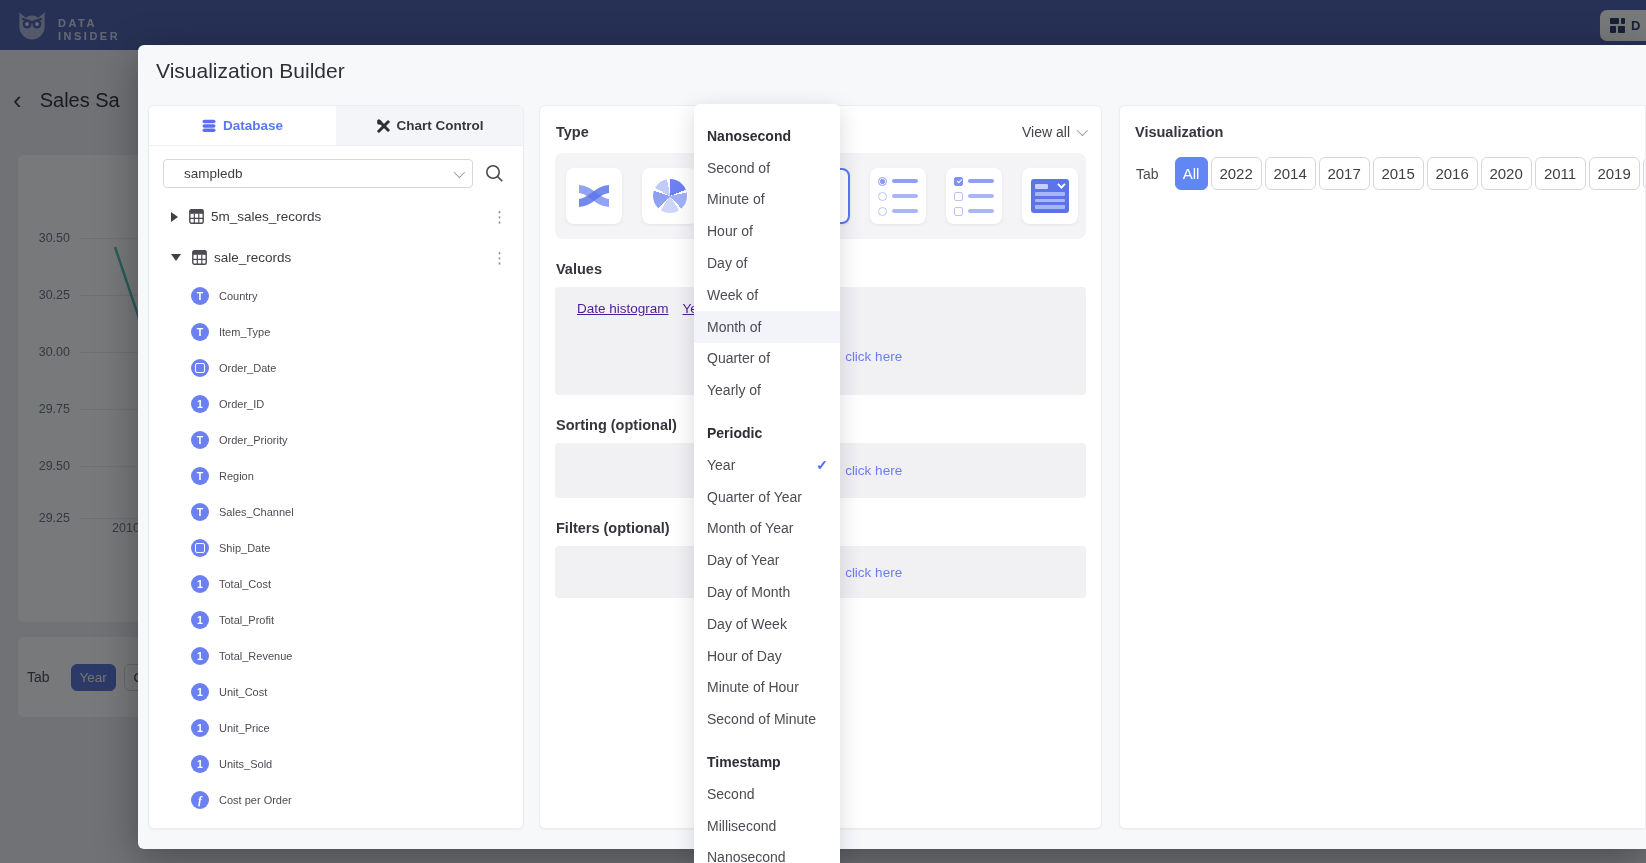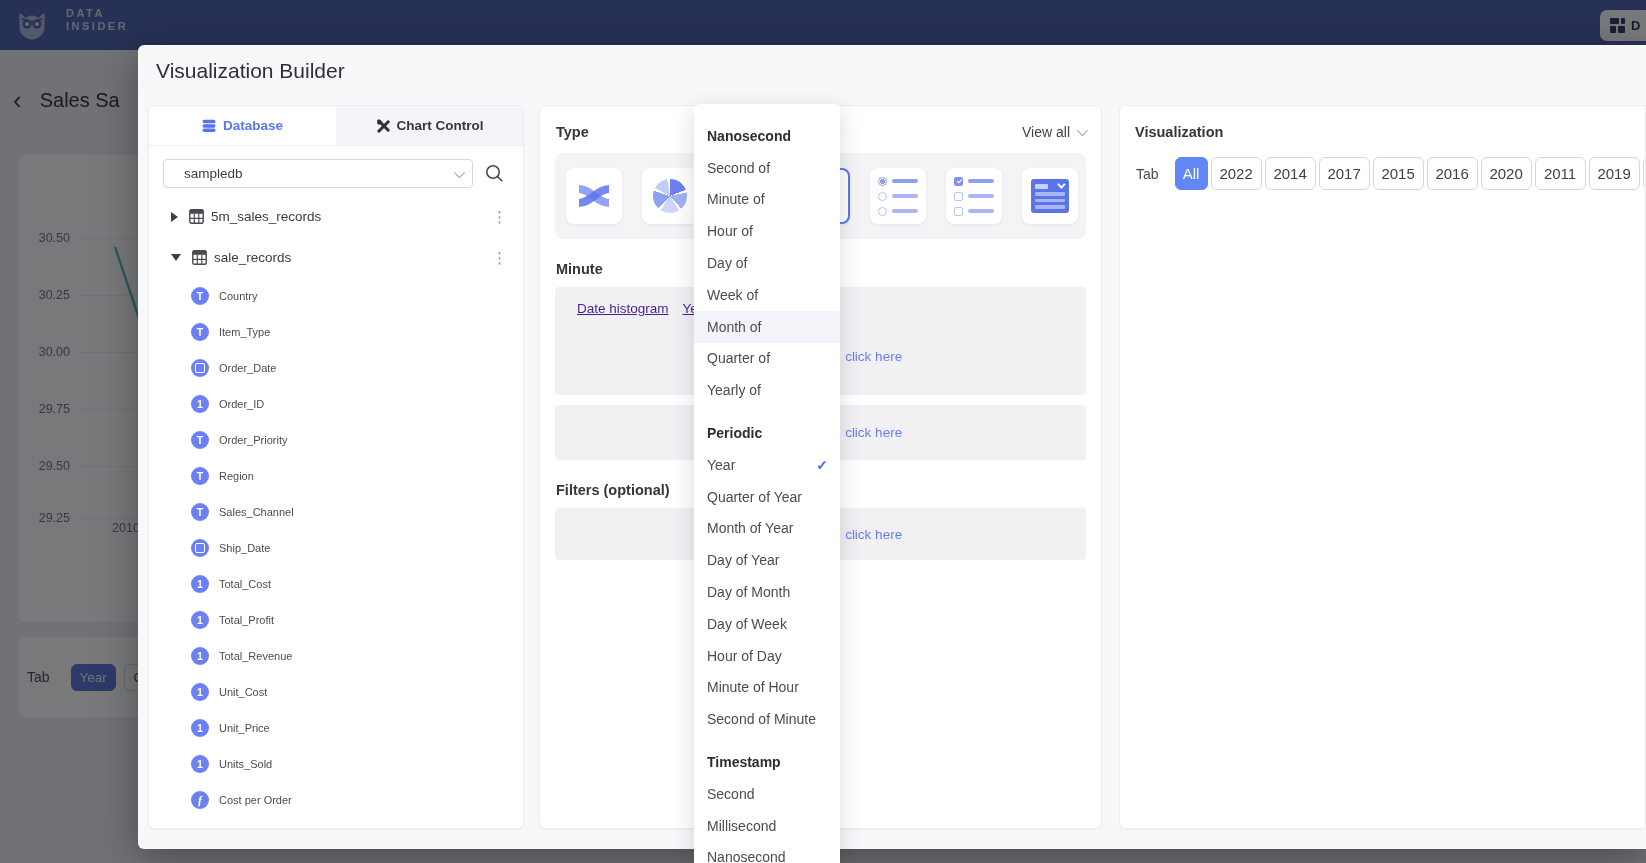--- a/index.html
+++ b/index.html
@@ -2,21 +2,21 @@
 <html><head>
 <meta charset="utf-8">
 <style>
   * { margin:0; padding:0; box-sizing:border-box; }
   html,body { width:1646px; height:863px; overflow:hidden; }
   body { font-family:"Liberation Sans", sans-serif; background:#eef0f4; position:relative; }
 
   
   .bd { position:absolute; inset:0; }
   .bd-header { position:absolute; left:0; top:0; right:0; height:50px; background:#4c61ab; display:flex; align-items:center; }
-  .brand { display:flex; align-items:flex-start; gap:16px; margin-left:14px; }
+  .brand { display:flex; align-items:flex-end; gap:8px; margin-left:14px; }
   .brand-txt { color:rgba(255,255,255,0.75); font-size:11px; font-weight:700; letter-spacing:2.5px; line-height:13px; }
   .hdr-btn { position:absolute; right:-16px; top:10px; width:62px; height:31px; background:#ffffff; border:none; border-radius:7px; display:flex; align-items:center; gap:6px; padding-left:10px; color:#2d3a66; font-size:13px; font-weight:700; }
   .bd-title-row { position:absolute; left:13px; top:88px; display:flex; align-items:center; gap:18px; color:#2e2f36; }
   .back-ico { font-size:26px; line-height:24px; color:#3a3b42; cursor:pointer; }
   .bd-title { font-size:20px; font-weight:500; white-space:nowrap; }
   .chart-card { position:absolute; left:18px; top:155px; width:430px; height:467px; background:#fff; border-radius:6px; }
   .gline { position:absolute; left:62px; right:8px; height:1px; background:#ededf0; }
   .ytick { position:absolute; left:12px; width:40px; text-align:right; font-size:12.5px; color:#6b7280; transform:translateY(-50%); }
   .xtick { position:absolute; left:86px; top:366px; width:44px; text-align:center; font-size:12.5px; color:#6b7280; }
   .foot-card { position:absolute; left:18px; top:637px; width:430px; height:80px; background:#fff; border-radius:6px; display:flex; align-items:center; }
@@ -349,35 +349,36 @@
               <span class="b1"></span>
               <span class="vchev"></span>
             </div>
           <div class="b"></div>
             <div class="b"></div>
             <div class="b"></div>
         </div>
       </div>
     </div>
 
-    <div class="mid-sec-label sec-label">Minute</div>
+    <div class="mid-sec-label sec-label">Values</div>
     <div class="dropbox values">
       <div class="pills">
         <span class="pill-link">Date histogram</span>
         <span class="pill-link">Year</span>
       </div>
       <div class="hint">
         <svg class="hand-ico" viewBox="0 0 12 12">
             <path d="M4 11 L4 4 a1 1 0 0 1 2 0 L6 6 L9.5 7 a1.5 1.5 0 0 1 1 1.7 L10 11 Z" fill="none" stroke="#85858d" stroke-width="1.1"></path>
           </svg>
         <span>Drag fields or</span>
         <span class="lnk">click here</span>
       </div>
     </div>
 
+    <div class="mid-sec-label sec-label">Sorting (optional)</div>
     <div class="dropbox small">
       <div class="hint">
         <svg class="hand-ico" viewBox="0 0 12 12">
             <path d="M4 11 L4 4 a1 1 0 0 1 2 0 L6 6 L9.5 7 a1.5 1.5 0 0 1 1 1.7 L10 11 Z" fill="none" stroke="#85858d" stroke-width="1.1"></path>
           </svg>
         <span>Drag fields or</span>
         <span class="lnk">click here</span>
       </div>
     </div>
 

